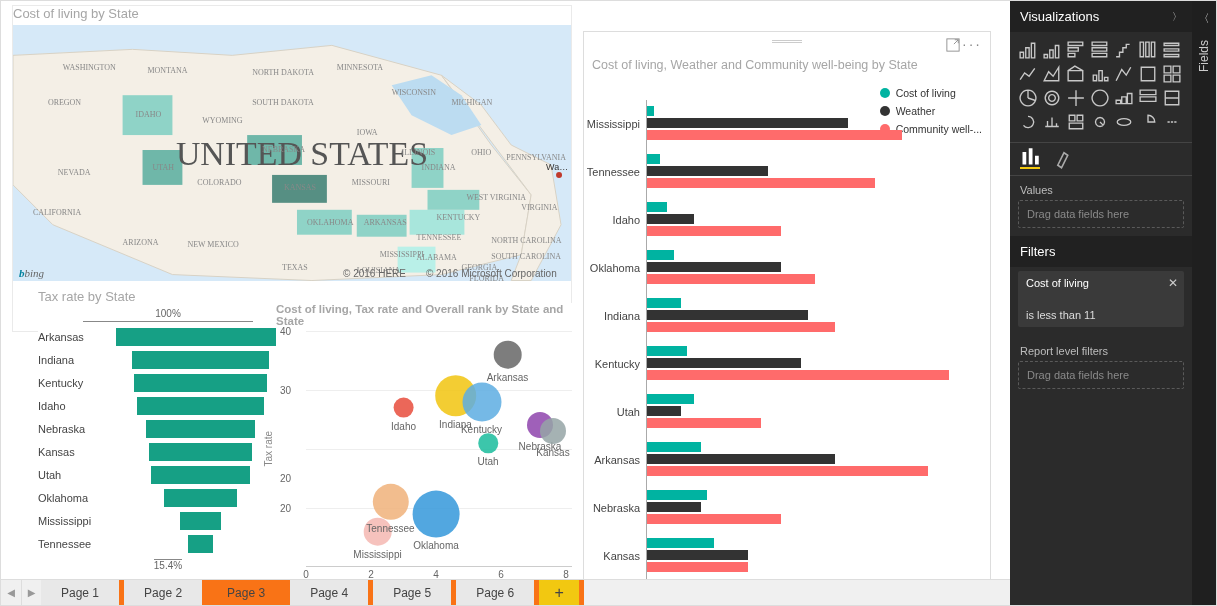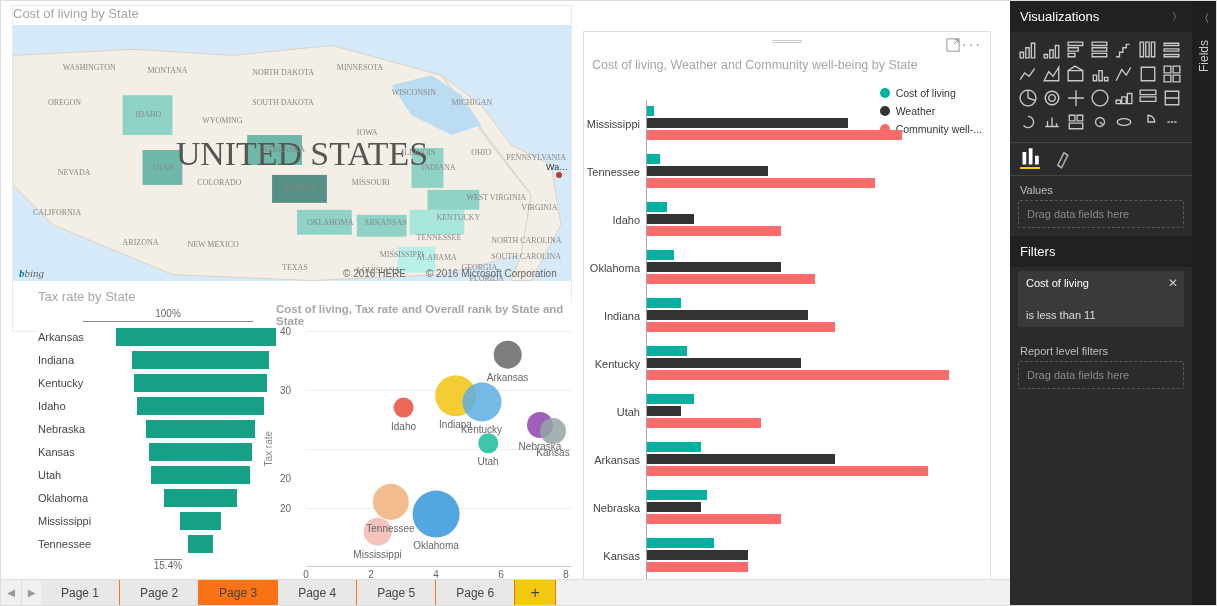--- a/index.html
+++ b/index.html
@@ -45,21 +45,21 @@
   .bar-cat-label { height:48px; display:flex; align-items:center; justify-content:flex-end; padding-right:6px; font-size:11px; color:#444;}
   .bar-plot { flex:1; position:relative; border-left:1px solid #aaa; margin-right:8px;}
   .bar-h { position:absolute; height:10px; }
   .legend { position:absolute; top:52px; right:8px; font-size:10.5px; line-height:18px; }
   .legend-item { display:flex; align-items:center; gap:6px; }
   .legend-dot { width:10px; height:10px; border-radius:50%; }
   
   .tabs { height:26px; background:#f0f0f0; border-top:1px solid #ddd; display:flex; align-items:stretch; }
   .tab-nav { width:20px; display:flex; align-items:center; justify-content:center; color:#999; cursor:pointer; font-size:10px;}
   .tab-nav.right { border-left:1px solid #ddd; }
-  .tab { padding:12px 20px; display:flex; align-items:center; border-right:1px solid #f97316; font-size:12px; color:#444; background:#e8e8e8; cursor:pointer;}
+  .tab { padding:12px 20px; display:flex; align-items:center; border-right:5px solid #f97316; font-size:12px; color:#444; background:#e8e8e8; cursor:pointer;}
   .tab:first-of-type { border-left:1px solid #ddd; }
   .tab.active { background:#f97316; }
   .tab.add { background:#f2c811; width:34px; justify-content:center; font-size:16px; }
   
   .right-panel { width:182px; background:#2b2b2b; color:#ccc; display:flex; flex-direction:column; font-size:12px; }
   .panel-header { background:#212121; padding:8px 10px; display:flex; justify-content:space-between; align-items:center; font-size:13px; color:#fff; cursor:pointer;}
   .chev { font-size:10px; color:#ccc; }
   .gallery { padding:8px 8px 10px 8px; display:grid; grid-template-columns:repeat(7, 20px); grid-auto-rows:20px; gap:4px; }
   .gal-item { width:20px; height:20px; display:flex; align-items:center; justify-content:center; color:#d0d0d0; cursor:pointer;}
   .gal-item svg { width:18px; height:18px; }

